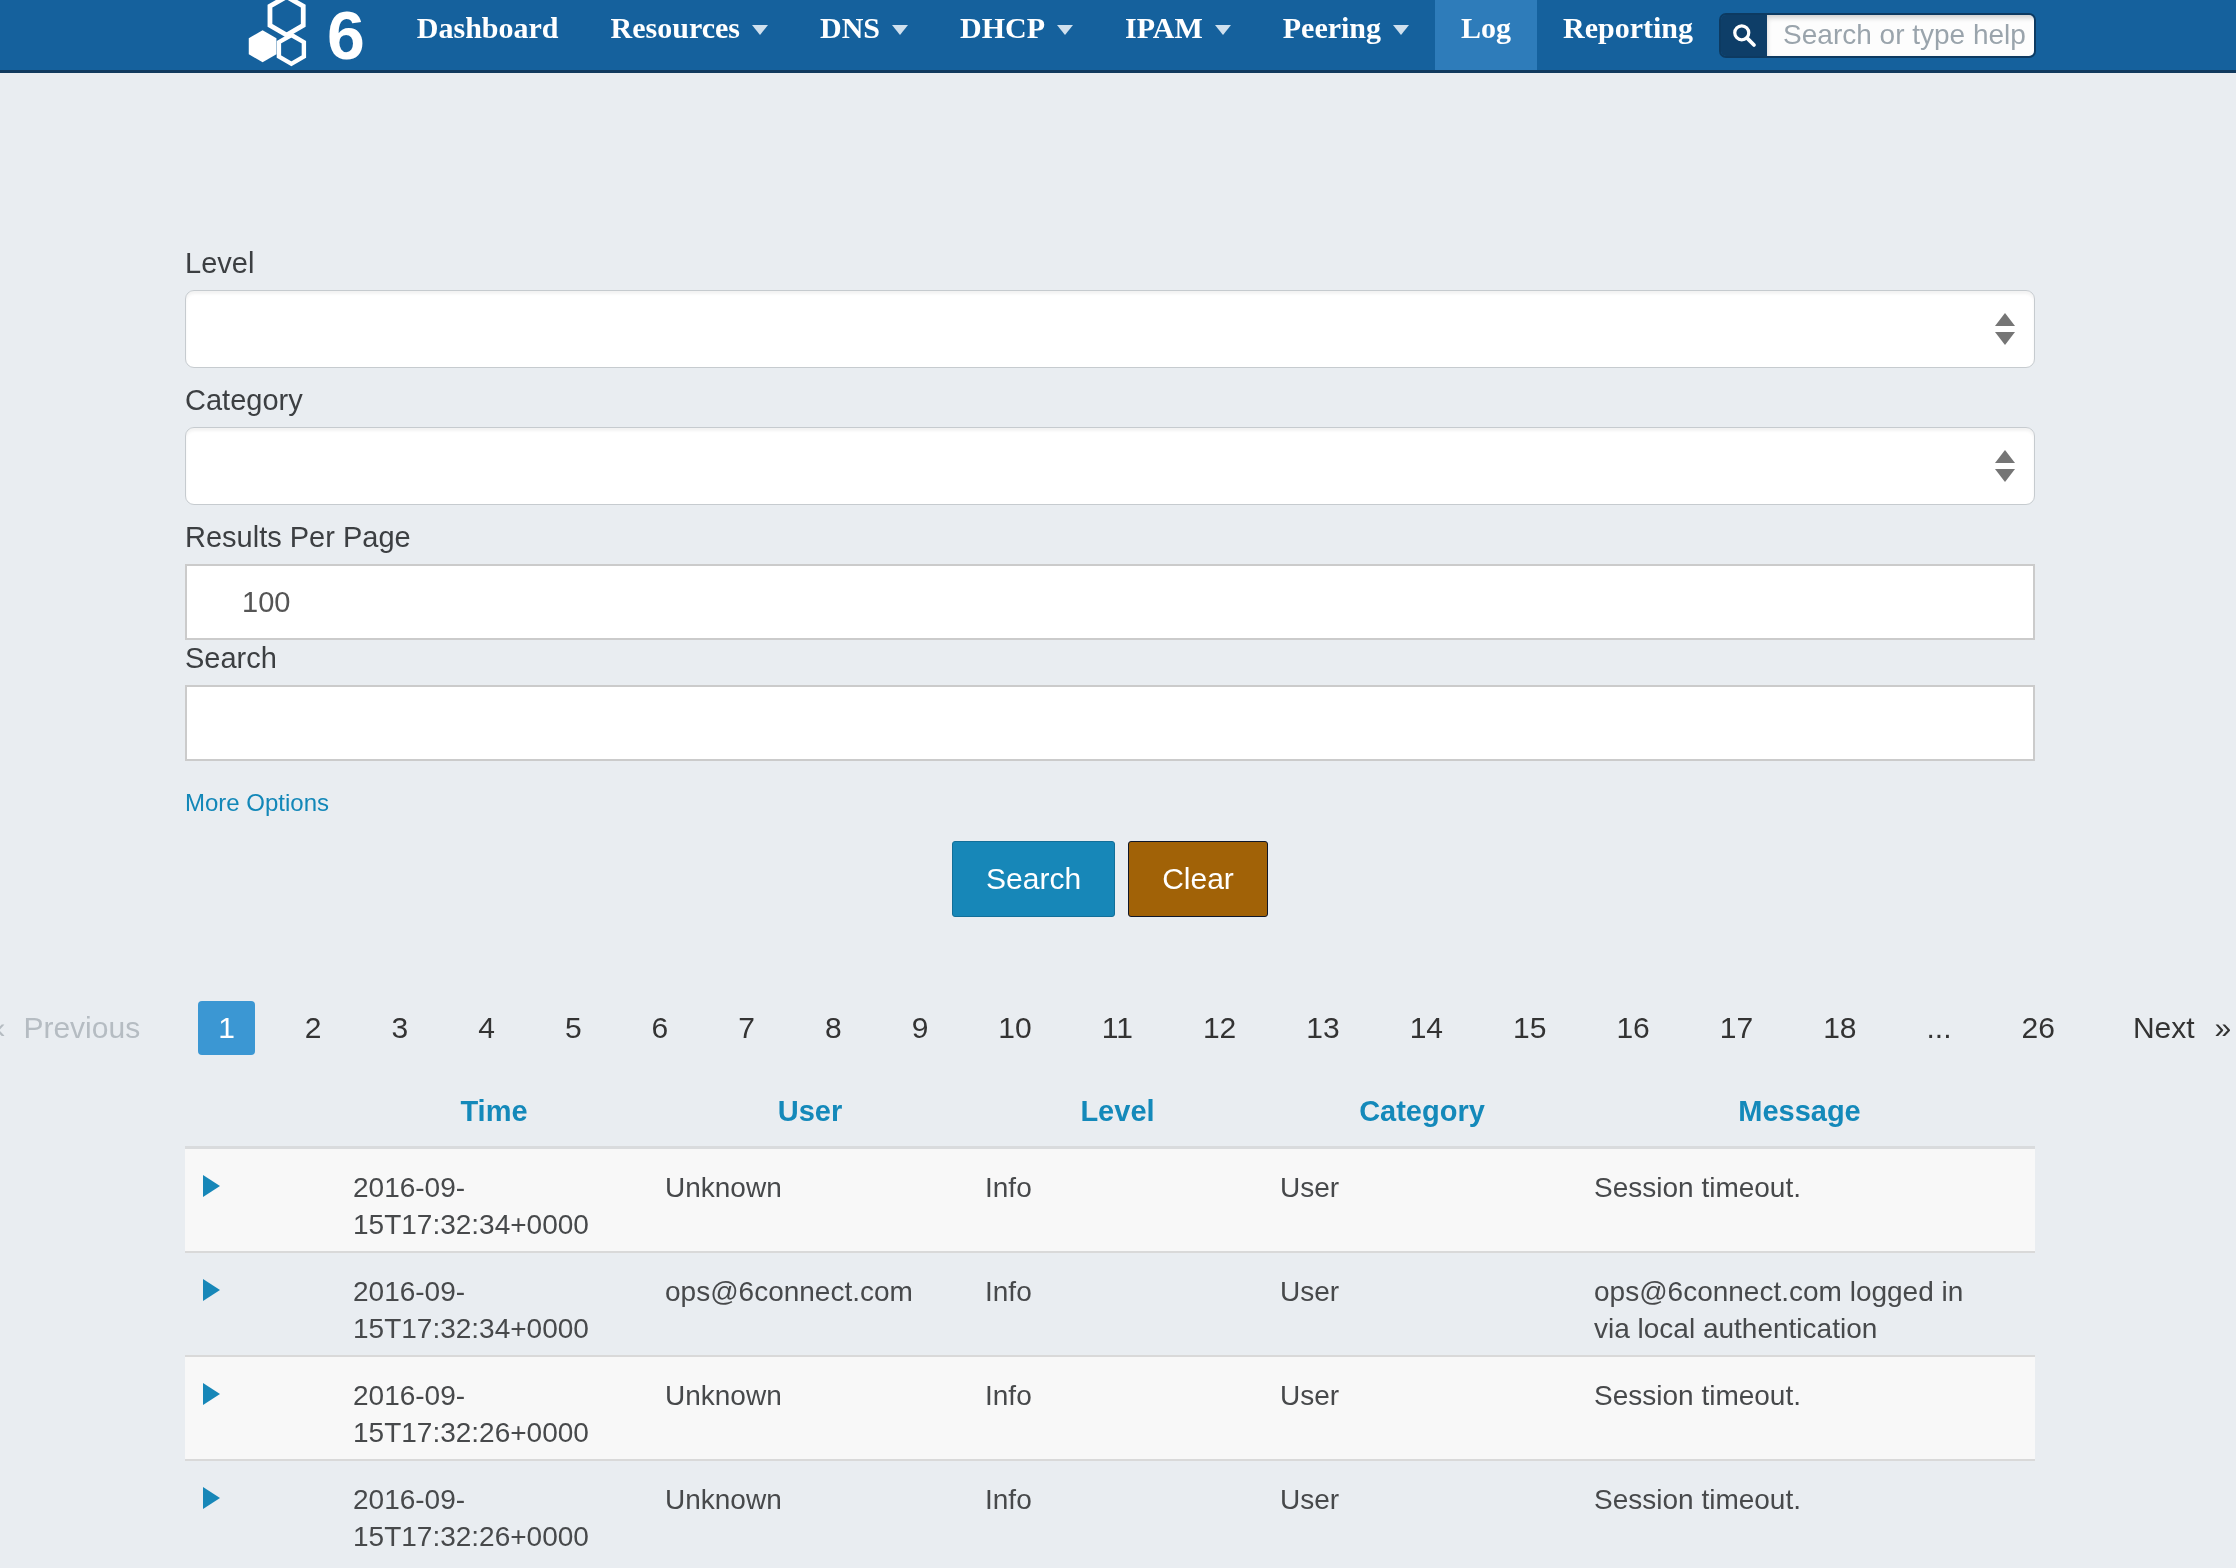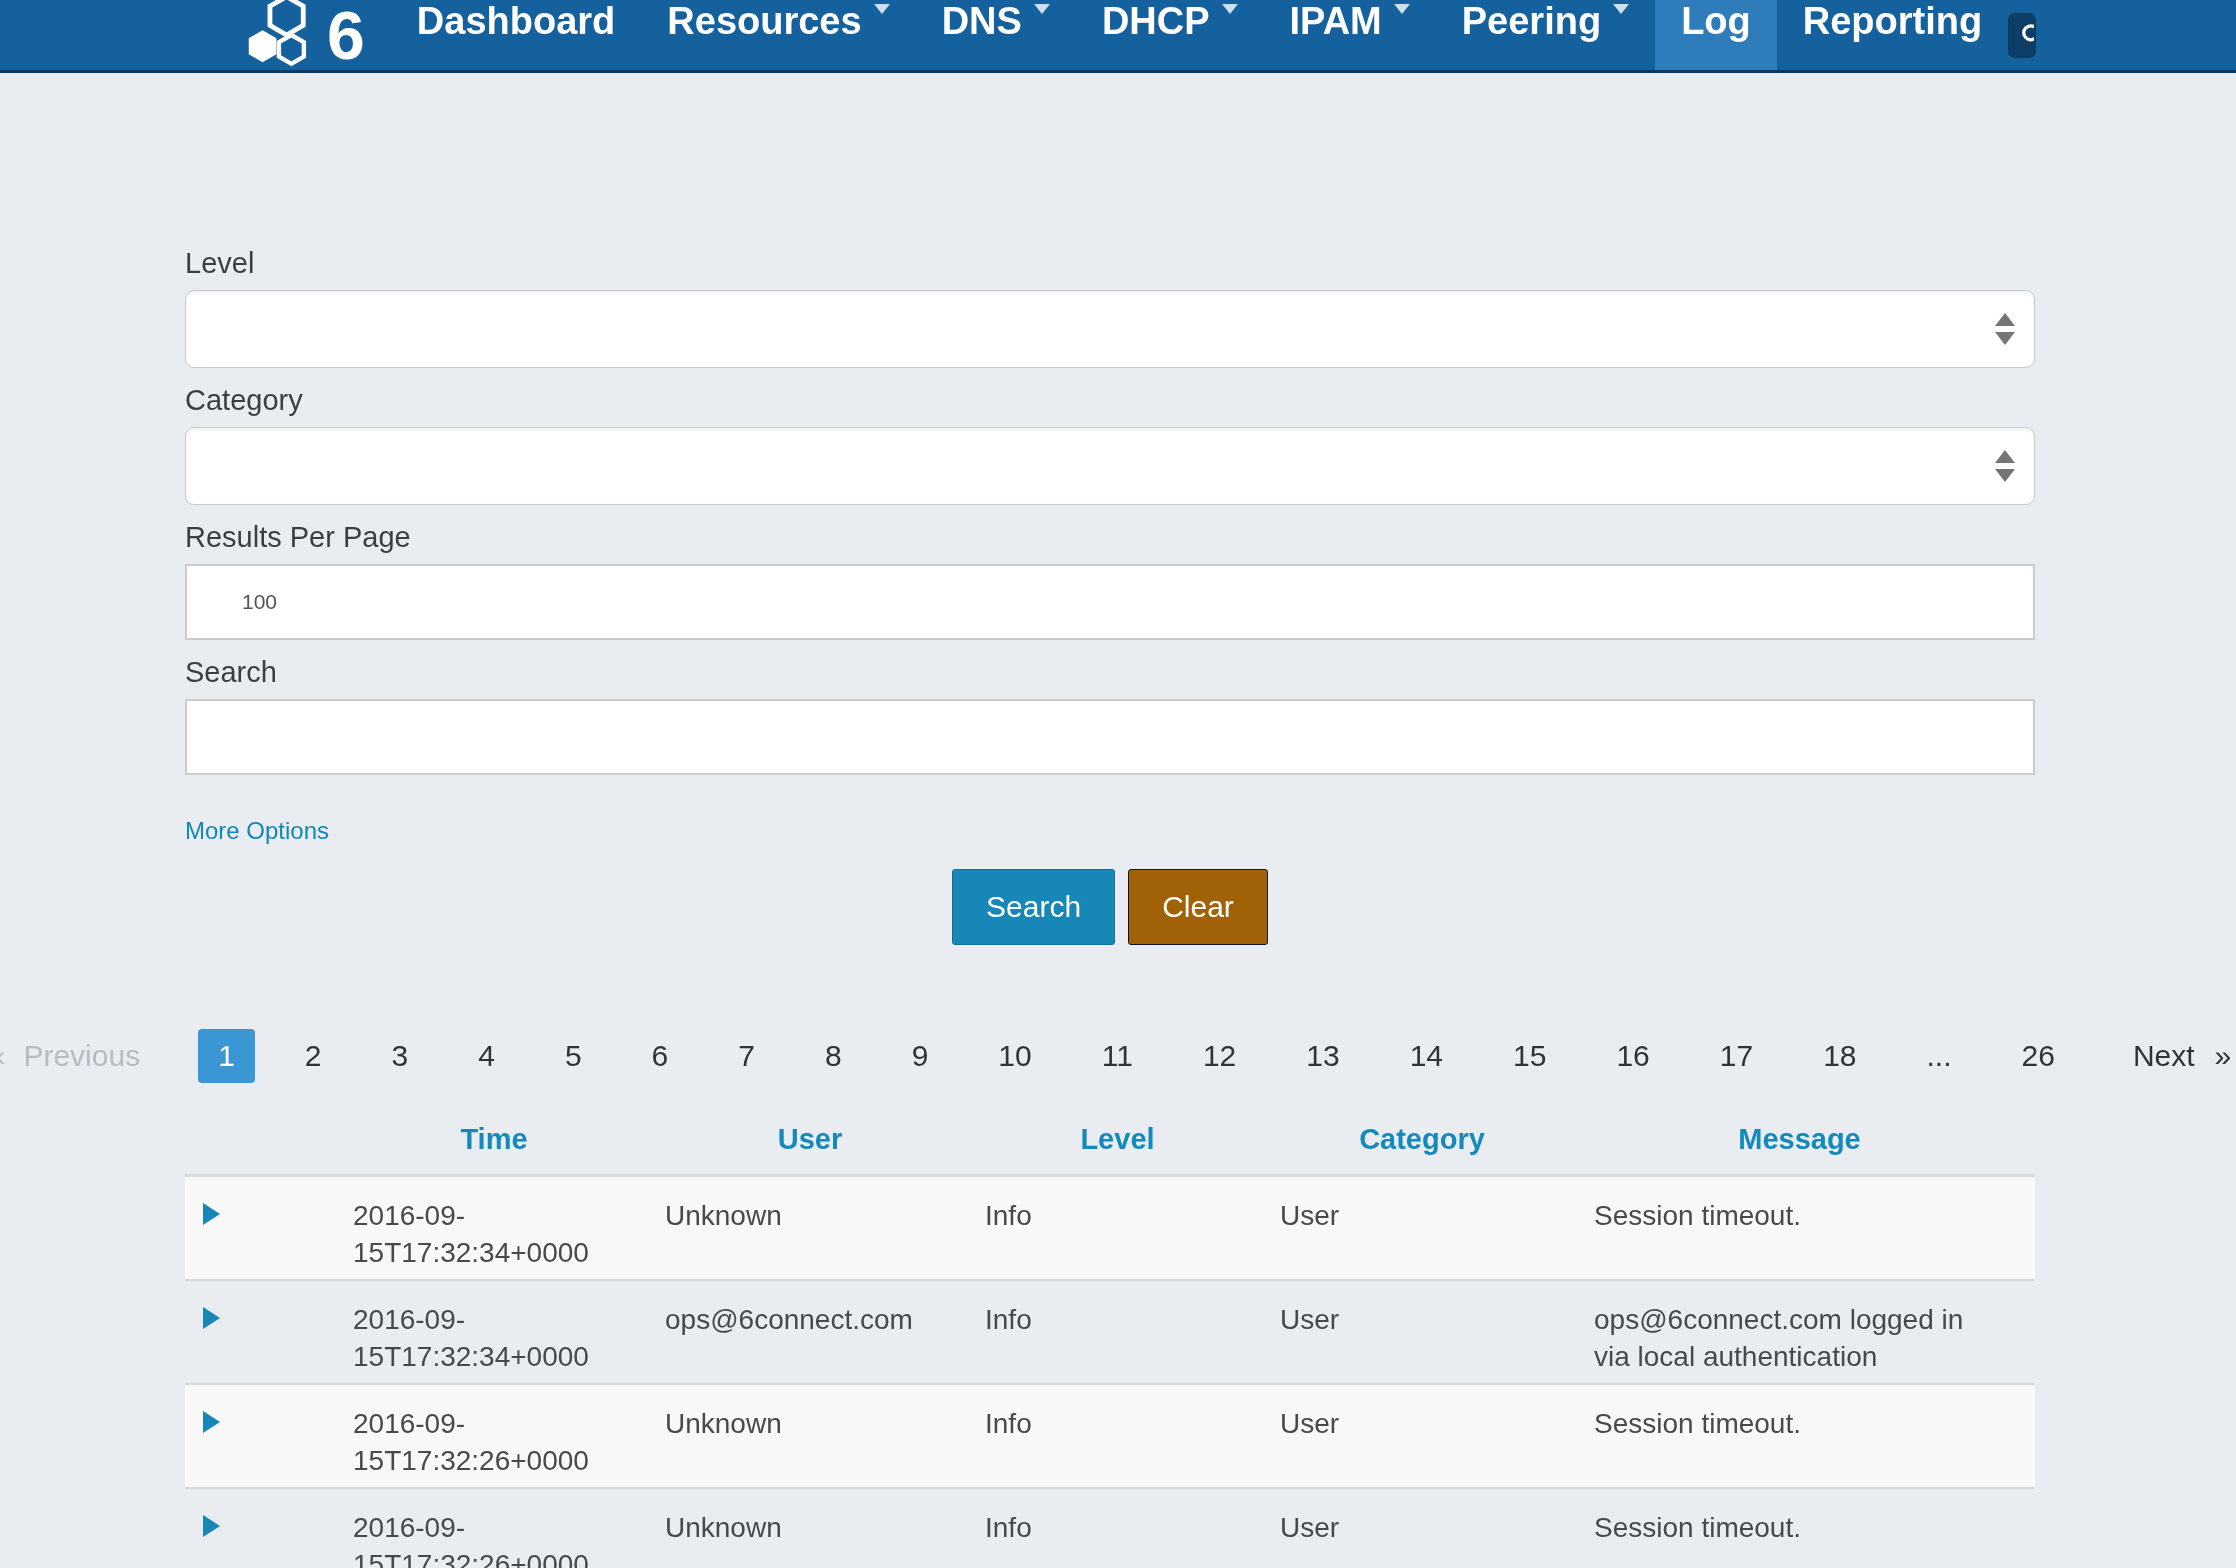--- a/index.html
+++ b/index.html
@@ -29,27 +29,29 @@
     color: #ffffff;
     font-size: 68px;
     font-weight: 700;
     line-height: 73px;
     margin-left: 2px;
     letter-spacing: -2px;
   }
   .nav-items { display: flex; align-items: stretch; margin-left: 28px; }
   .nav-item {
     display: flex;
+    align-items: center;
     padding: 0 26px 14px 26px;
     color: #ffffff;
-    font-size: 38px;
+    font-size: 30px;
     font-weight: 600;
     text-decoration: none;
     cursor: pointer;
     white-space: nowrap;
+    font-family: Liberation Serif, serif;
   }
   .nav-item.active { background: #2e7cba; }
   .caret {
     width: 0; height: 0;
     border-left: 8px solid transparent;
     border-right: 8px solid transparent;
     border-top: 10px solid #cfe0ee;
     margin-left: 12px;
     margin-top: 4px;
   }
@@ -111,24 +113,23 @@
     transform: translateY(-50%);
     display: flex; flex-direction: column; align-items: center; gap: 6px;
   }
   .spin-up { width:0;height:0;border-left:10px solid transparent;border-right:10px solid transparent;border-bottom:13px solid #757575; }
   .spin-down { width:0;height:0;border-left:10px solid transparent;border-right:10px solid transparent;border-top:13px solid #757575; }
   .text-input {
     width: 100%;
     height: 76px;
     border: 2px solid #cbcbcb;
     background: #ffffff;
-    font-size: 21px;
+    font-size: 29px;
     color: #555;
     padding-left: 55px;
-    margin-bottom: 14px;
     outline: none;
     font-family: "Liberation Sans", "DejaVu Sans", sans-serif;
   }
   .more-options {
     display: inline-block;
     margin-top: 28px;
     font-size: 24px;
     color: #1287b8;
     text-decoration: none;
     cursor: pointer;

